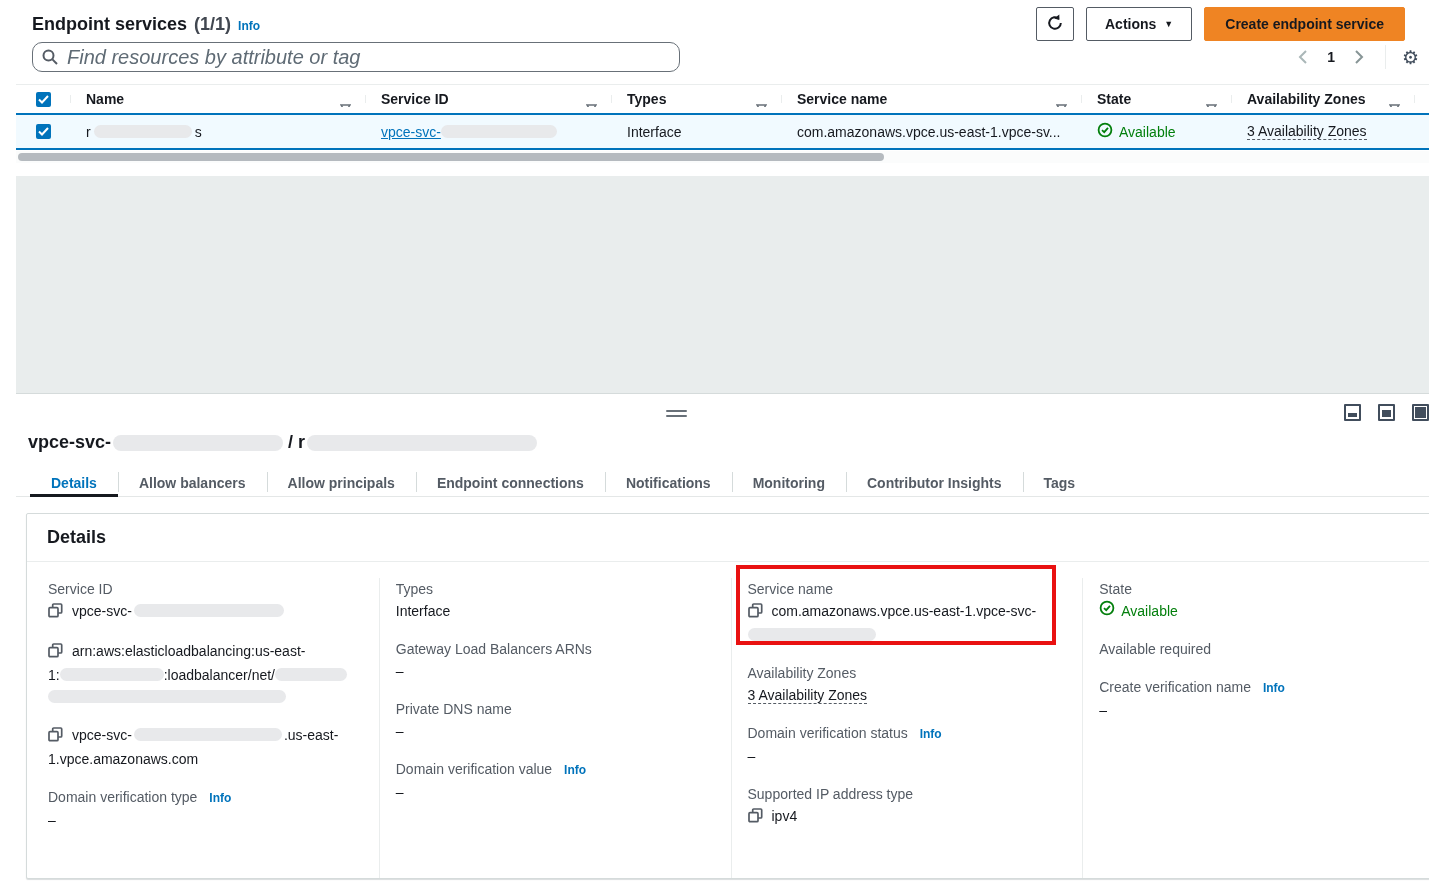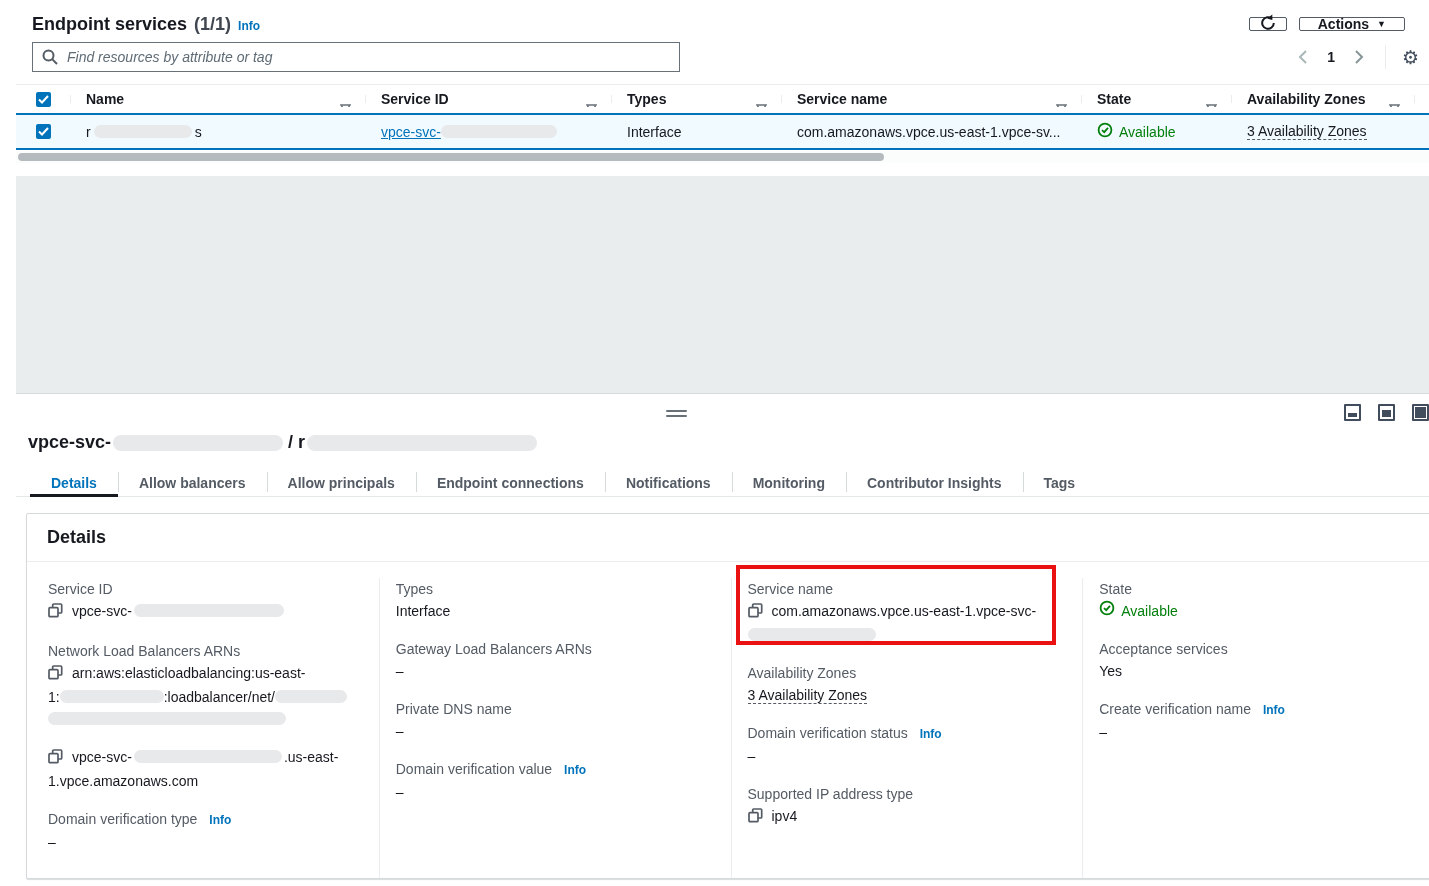--- a/index.html
+++ b/index.html
@@ -11,32 +11,32 @@
     margin-left:16px;
   }
   
   .page-header { position:absolute; top:8px; left:16px; right:40px; height:32px;
     display:flex; align-items:center; justify-content:space-between; }
   .title-group { display:flex; align-items:baseline; gap:7px; }
   .title-group h1 { font-size:18px; font-weight:700; }
   .title-count { font-size:18px; font-weight:700; color:#414750; }
   .info-link { font-size:12px; font-weight:700; color:#0073bb; cursor:pointer; }
   .header-buttons { display:flex; align-items:center; gap:12px; }
-  .btn { height:14px; display:inline-flex; align-items:center; justify-content:center;
+  .btn { height:34px; display:inline-flex; align-items:center; justify-content:center;
     gap:8px; font-family:inherit; font-weight:700; font-size:14px; border:1px solid #545b64;
     background:#fff; color:#16191f; border-radius:2px; padding:0 18px; cursor:pointer; }
   .btn-icon { width:38px; padding:0; }
   .btn-primary { background:#ef8423; border-color:#ef8423; color:#16191f; padding:0 20px; }
   .caret { font-size:9px; line-height:1; }
   
   .toolbar-row { position:absolute; top:42px; left:16px; right:26px; height:30px;
     display:flex; align-items:center; justify-content:space-between; }
   .search-box { position:relative; width:648px; height:30px; }
-  .search-box input { width:100%; height:100%; border:1px solid #687078; border-radius:0;
-    padding:0 6px 0 34px; font-family:inherit; font-size:14px; color:#16191f; outline:none; }
+  .search-box input { width:100%; height:100%; border:1px solid #687078; border-radius:10px;
+    padding:0 6px 0 34px; font-family:inherit; font-size:20px; color:#16191f; outline:none; }
   .search-box input::placeholder { color:#5f6b75; font-style:italic; }
   .search-icon-wrap { position:absolute; left:10px; top:7px; }
   .pagination { display:flex; align-items:center; gap:10px; }
   .page-chevron { background:none; border:none; cursor:pointer; padding:2px 4px; display:flex; }
   .page-num { font-weight:700; font-size:14px; padding:0 4px; }
   .pag-divider { width:1px; height:24px; background:#eaeded; margin:0 6px; }
   .gear-btn { background:none; border:none; cursor:pointer; font-size:19px; color:#414d5c; line-height:1; }
   
   .tbl-header { position:absolute; top:84px; left:0; right:0; height:29px; display:flex;
     align-items:center; border-top:1px solid #eaeded; background:#fff; font-weight:700; }
@@ -122,20 +122,23 @@
           <svg width="18" height="18" viewBox="0 0 18 18">
               <path d="M14.8 9a5.8 5.8 0 1 1-1.9-4.3" fill="none" stroke="#16191f" stroke-width="2"></path>
               <polygon points="13.3,0.5 13.3,6 8.2,4.6" fill="#16191f"></polygon>
             </svg>
         </span>
       </button>
       <button class="btn">
         <span>Actions</span>
         <span class="caret">▼</span>
       </button>
+      <button class="btn btn-primary">
+        <span>Create endpoint service</span>
+      </button>
     </div>
   </div>
 
   <div class="toolbar-row">
     <div class="search-box">
       <span class="search-icon-wrap">
         <svg width="16" height="16" viewBox="0 0 16 16">
             <circle cx="6.5" cy="6.5" r="5" fill="none" stroke="#545b64" stroke-width="2"></circle>
             <line x1="10.4" y1="10.4" x2="15" y2="15" stroke="#545b64" stroke-width="2"></line>
           </svg>
@@ -301,21 +304,20 @@
           <div class="field">
             <div class="field-label">Service ID</div>
             <div class="field-value">
               <span class="copy-icon"><svg width="15" height="15" viewBox="0 0 15 15">
                     <rect x="4.7" y="1" width="9" height="9" rx="1" fill="none" stroke="#545b64" stroke-width="1.7"></rect>
                     <rect x="1" y="4.7" width="9" height="9" rx="1" fill="#fff" stroke="#545b64" stroke-width="1.7"></rect>
                   </svg></span><span>vpce-svc-</span><span class="redact" style="width:150px; margin-left:2px;"></span>
             </div>
           </div>
           <div class="field">
-            <div class="field-label">Network Load Balancers ARNs</div>
             <div class="field-value">
               <span class="copy-icon"><svg width="15" height="15" viewBox="0 0 15 15">
                     <rect x="4.7" y="1" width="9" height="9" rx="1" fill="none" stroke="#545b64" stroke-width="1.7"></rect>
                     <rect x="1" y="4.7" width="9" height="9" rx="1" fill="#fff" stroke="#545b64" stroke-width="1.7"></rect>
                   </svg></span><span>arn:aws:elasticloadbalancing:us-east-</span><br>
               <span>1:</span><span class="redact" style="width:104px;"></span><span>:loadbalancer/net/</span><span class="redact" style="width:72px;"></span><br>
               <span class="redact" style="width:238px;"></span>
             </div>
           </div>
           <div class="field">
@@ -402,22 +404,21 @@
                   <svg width="16" height="16" viewBox="0 0 16 16">
                       <circle cx="8" cy="8" r="6.4" fill="none" stroke="#037f0c" stroke-width="1.8"></circle>
                       <polyline points="5,8.2 7.2,10.2 11,5.8" fill="none" stroke="#037f0c" stroke-width="1.8"></polyline>
                     </svg>
                 </span>
                 <span>Available</span>
               </span>
             </div>
           </div>
           <div class="field">
-            <div class="field-label">Acceptance services</div>
-            <div class="field-value">Yes</div>
+            <div class="field-label">Available required</div>
           </div>
           <div class="field">
             <div class="field-label">
               <span>Create verification name</span>
               <span class="info-link">Info</span>
             </div>
             <div class="field-value">–</div>
           </div>
         </div>
 

